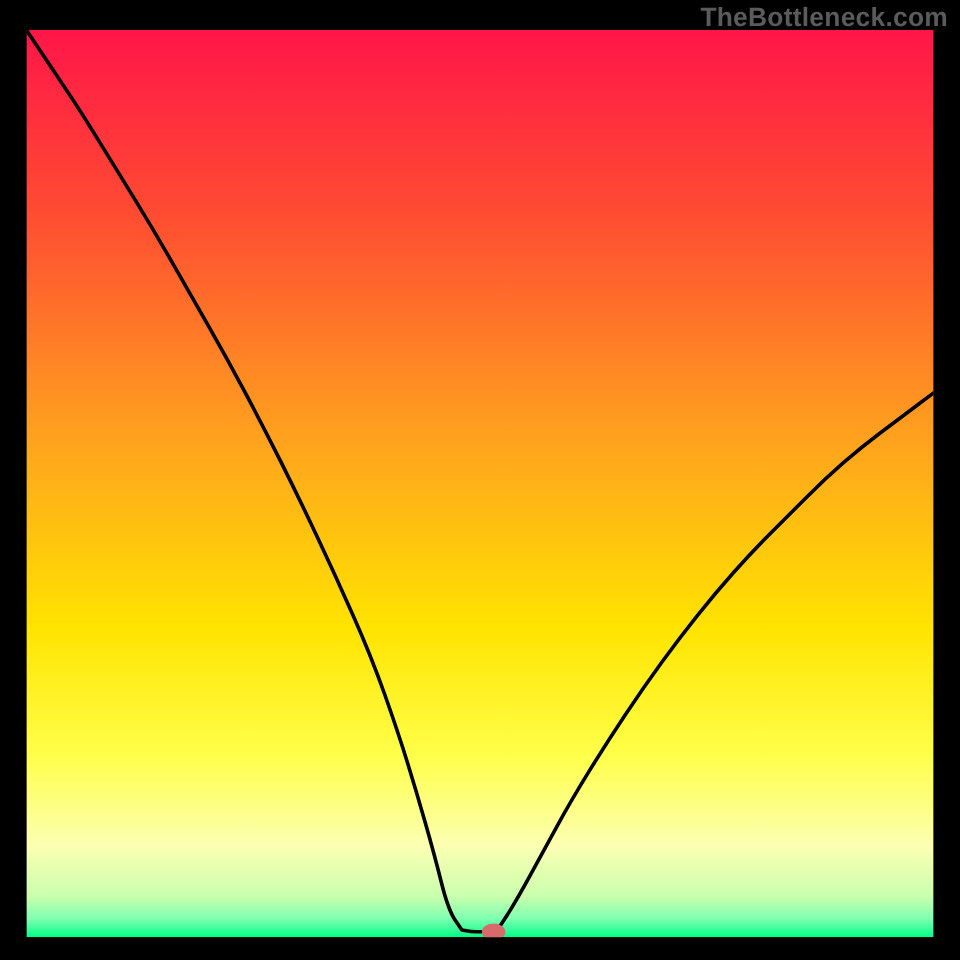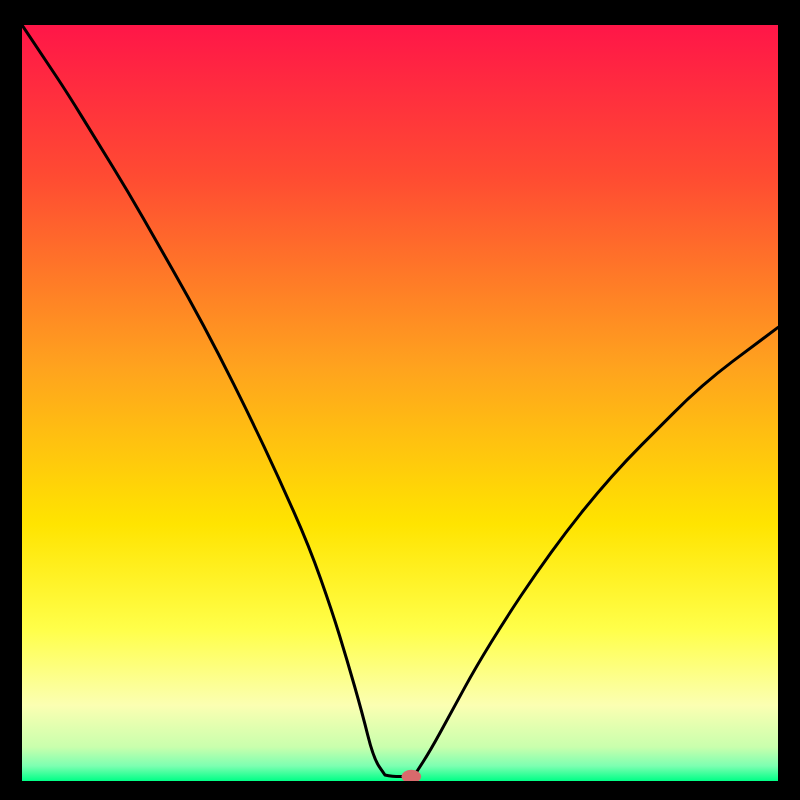--- a/index.html
+++ b/index.html
@@ -36,20 +36,21 @@
     background: #000;
   }
   svg {
     display: block;
   }
 </style>
 </head>
 <body>
 
 <div class="frame">
+  <div class="watermark">TheBottleneck.com</div>
 
   <div class="plot-wrap">
     <svg id="chart-svg" width="756" height="756" viewBox="0 0 756 756">
       <defs>
         <linearGradient id="bg-grad" x1="0" y1="0" x2="0" y2="1">
             <stop offset="0%" stop-color="#ff1648"></stop>
             <stop offset="20%" stop-color="#ff4b32"></stop>
             <stop offset="45%" stop-color="#ffa21e"></stop>
             <stop offset="66%" stop-color="#ffe400"></stop>
             <stop offset="80%" stop-color="#ffff4a"></stop>

